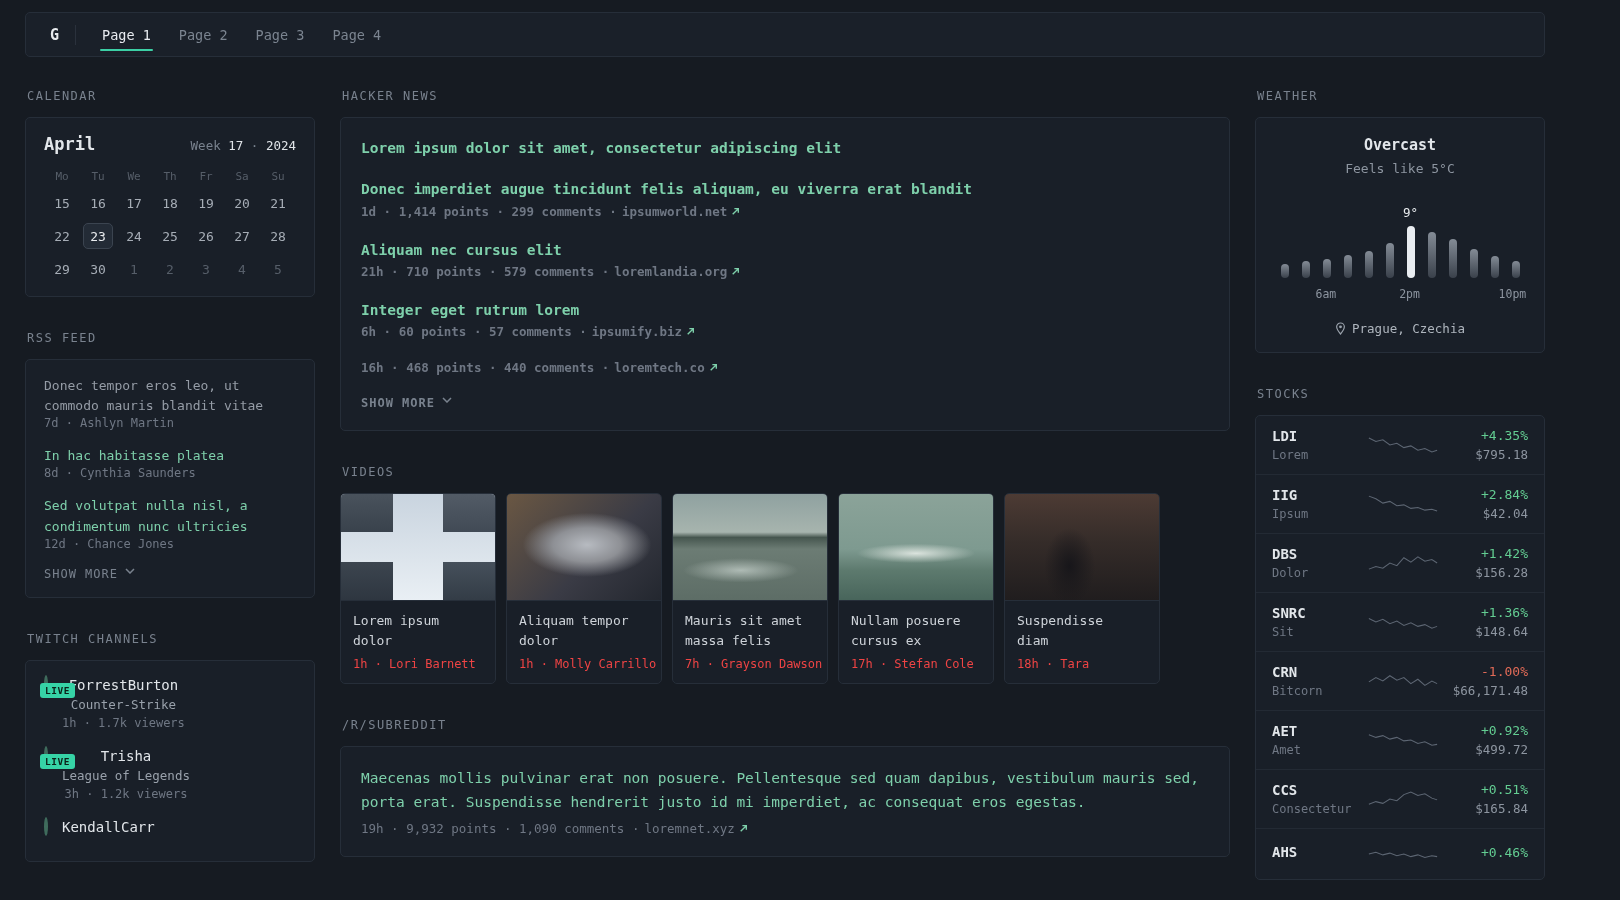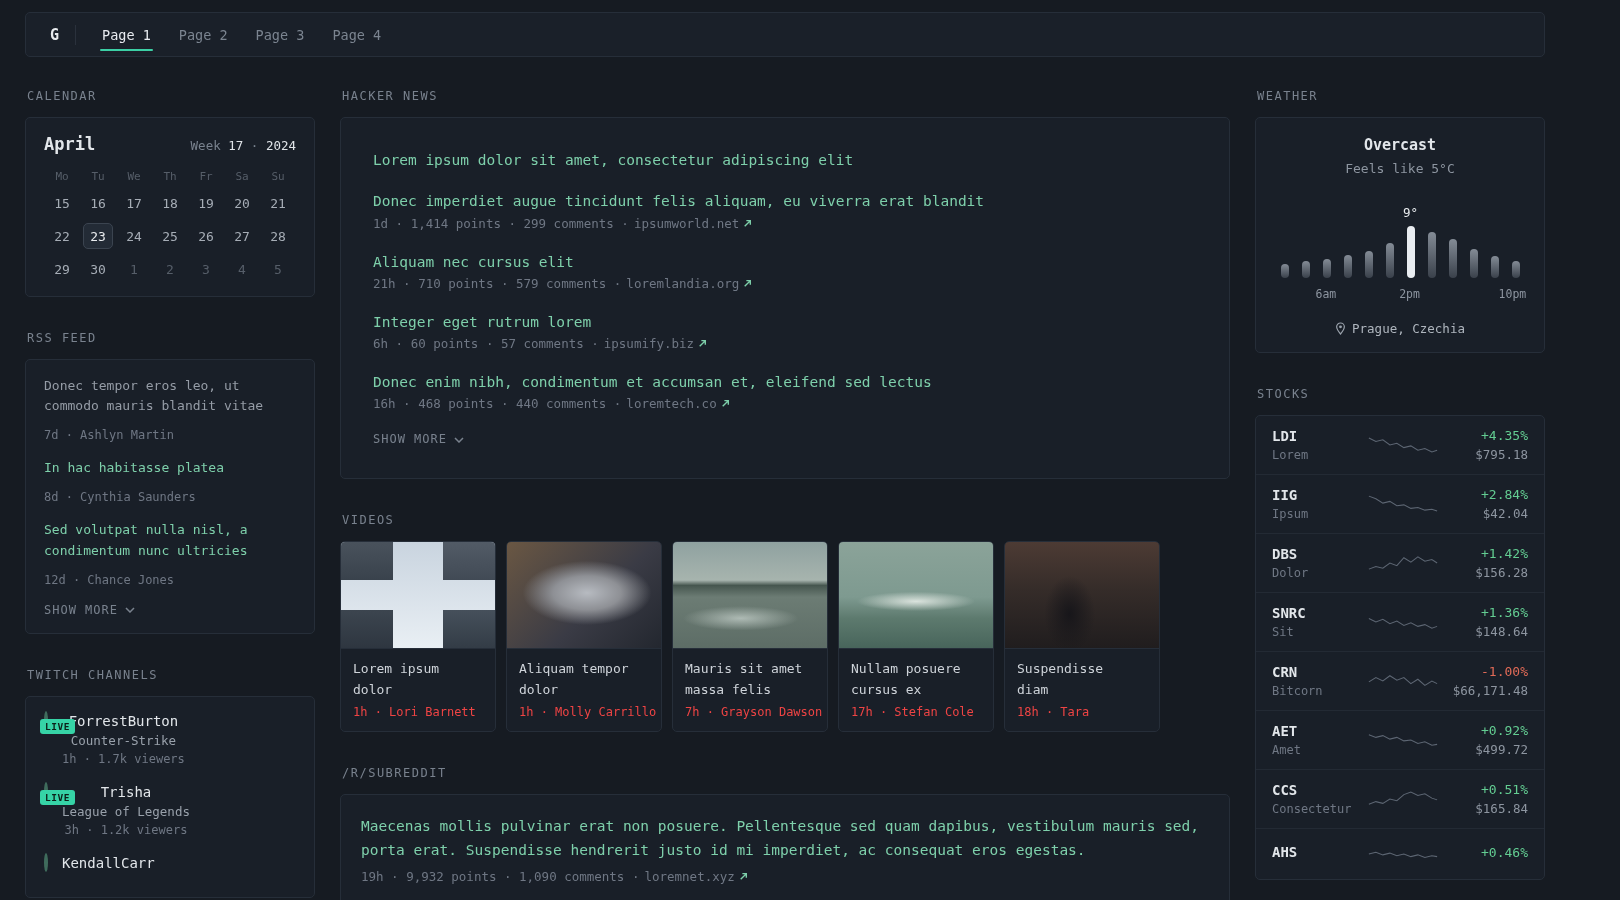--- a/index.html
+++ b/index.html
@@ -59,24 +59,24 @@
     color: #a6adb6; font-size: 13px; border: 1px solid transparent;
   }
   .day.muted { color: #565e69; }
   .day.selected { background: #232b36; border-color: #3b4450; color: #e8ebee; }
 
   
   .rss-card { padding: 16px 18px; }
   .rss-item { margin-bottom: 16px; }
   .rss-headline { font-size: 13px; line-height: 1.55; color: #7ed0ab; }
   .rss-headline.read { color: #959ca6; }
-  .meta { font-size: 12px; color: #6f7784; margin-top: 12px; }
+  .meta { font-size: 12px; color: #6f7784; margin-top: 0; }
 
   .show-more {
-    display: flex; align-items: center; gap: 7px;
+    display: flex; align-items: flex-start; gap: 7px;
     color: #79828e; font-size: 12px; letter-spacing: 1px; margin-top: 4px;
   }
   .show-more svg { margin-top: 1px; }
 
   
   .twitch-card { padding: 16px 18px 4px; }
   .twitch-row { display: flex; gap: 14px; margin-bottom: 18px; align-items: flex-start; text-align: center; }
   .avatar-wrap { position: relative; flex: none; }
   .avatar {
     width: 46px; height: 46px; border-radius: 50%;
@@ -89,21 +89,21 @@
     position: absolute; left: -4px; bottom: -6px;
     background: #36d3a6; color: #0c2018; font-size: 9.5px; font-weight: bold;
     letter-spacing: .5px; padding: 2px 5px; border-radius: 3px;
   }
   .live-badge:empty { display: none; }
   .ch-name { font-size: 14px; color: #e2e6ea; }
   .ch-game { font-size: 12.5px; color: #99a1ab; margin-top: 4px; }
   .ch-meta { font-size: 12px; color: #6f7784; margin-top: 4px; }
 
   
-  .hn-card { padding: 32px; }
+  .hn-card { padding: 20px; font-weight: bold; }
   .hn-item { margin-bottom: 21px; }
   .hn-title { font-size: 14.5px; color: #7ed0ab; line-height: 1.4; display: inline-block; }
   .hn-meta { font-size: 12.5px; color: #6f7784; margin-top: 4px; display: flex; align-items: center; gap: 5px; }
   .domain { display: inline-flex; align-items: center; gap: 4px; color: #6f7784; }
   .ext { color: #7ed0ab; }
 
   
   .videos-row { display: flex; gap: 10px; overflow: hidden; }
   .video-card { width: 156px; flex: none; background: #191f28; border: 1px solid #262e39; border-radius: 5px; overflow: hidden; }
   .thumb { height: 107px; border-bottom: 1px solid #262e39; }
@@ -342,21 +342,20 @@
                 <span>6h · 60 points · 57 comments ·</span>
                 <a class="domain">
                   <span>ipsumify.biz</span>
                   <svg class="ext" viewBox="0 0 8 8" width="9" height="9">
                     <path d="M1.5 6.5L6.5 1.5M3 1.5h3.5V5" fill="none" stroke="currentColor" stroke-width="1.2"></path>
                   </svg>
                 </a>
               </div>
           </article>
           <article class="hn-item">
-            <a class="hn-title">Donec enim nibh, condimentum et accumsan et, eleifend sed lectus</a>
             <div class="hn-meta">
                 <span>16h · 468 points · 440 comments ·</span>
                 <a class="domain">
                   <span>loremtech.co</span>
                   <svg class="ext" viewBox="0 0 8 8" width="9" height="9">
                     <path d="M1.5 6.5L6.5 1.5M3 1.5h3.5V5" fill="none" stroke="currentColor" stroke-width="1.2"></path>
                   </svg>
                 </a>
               </div>
           </article>

